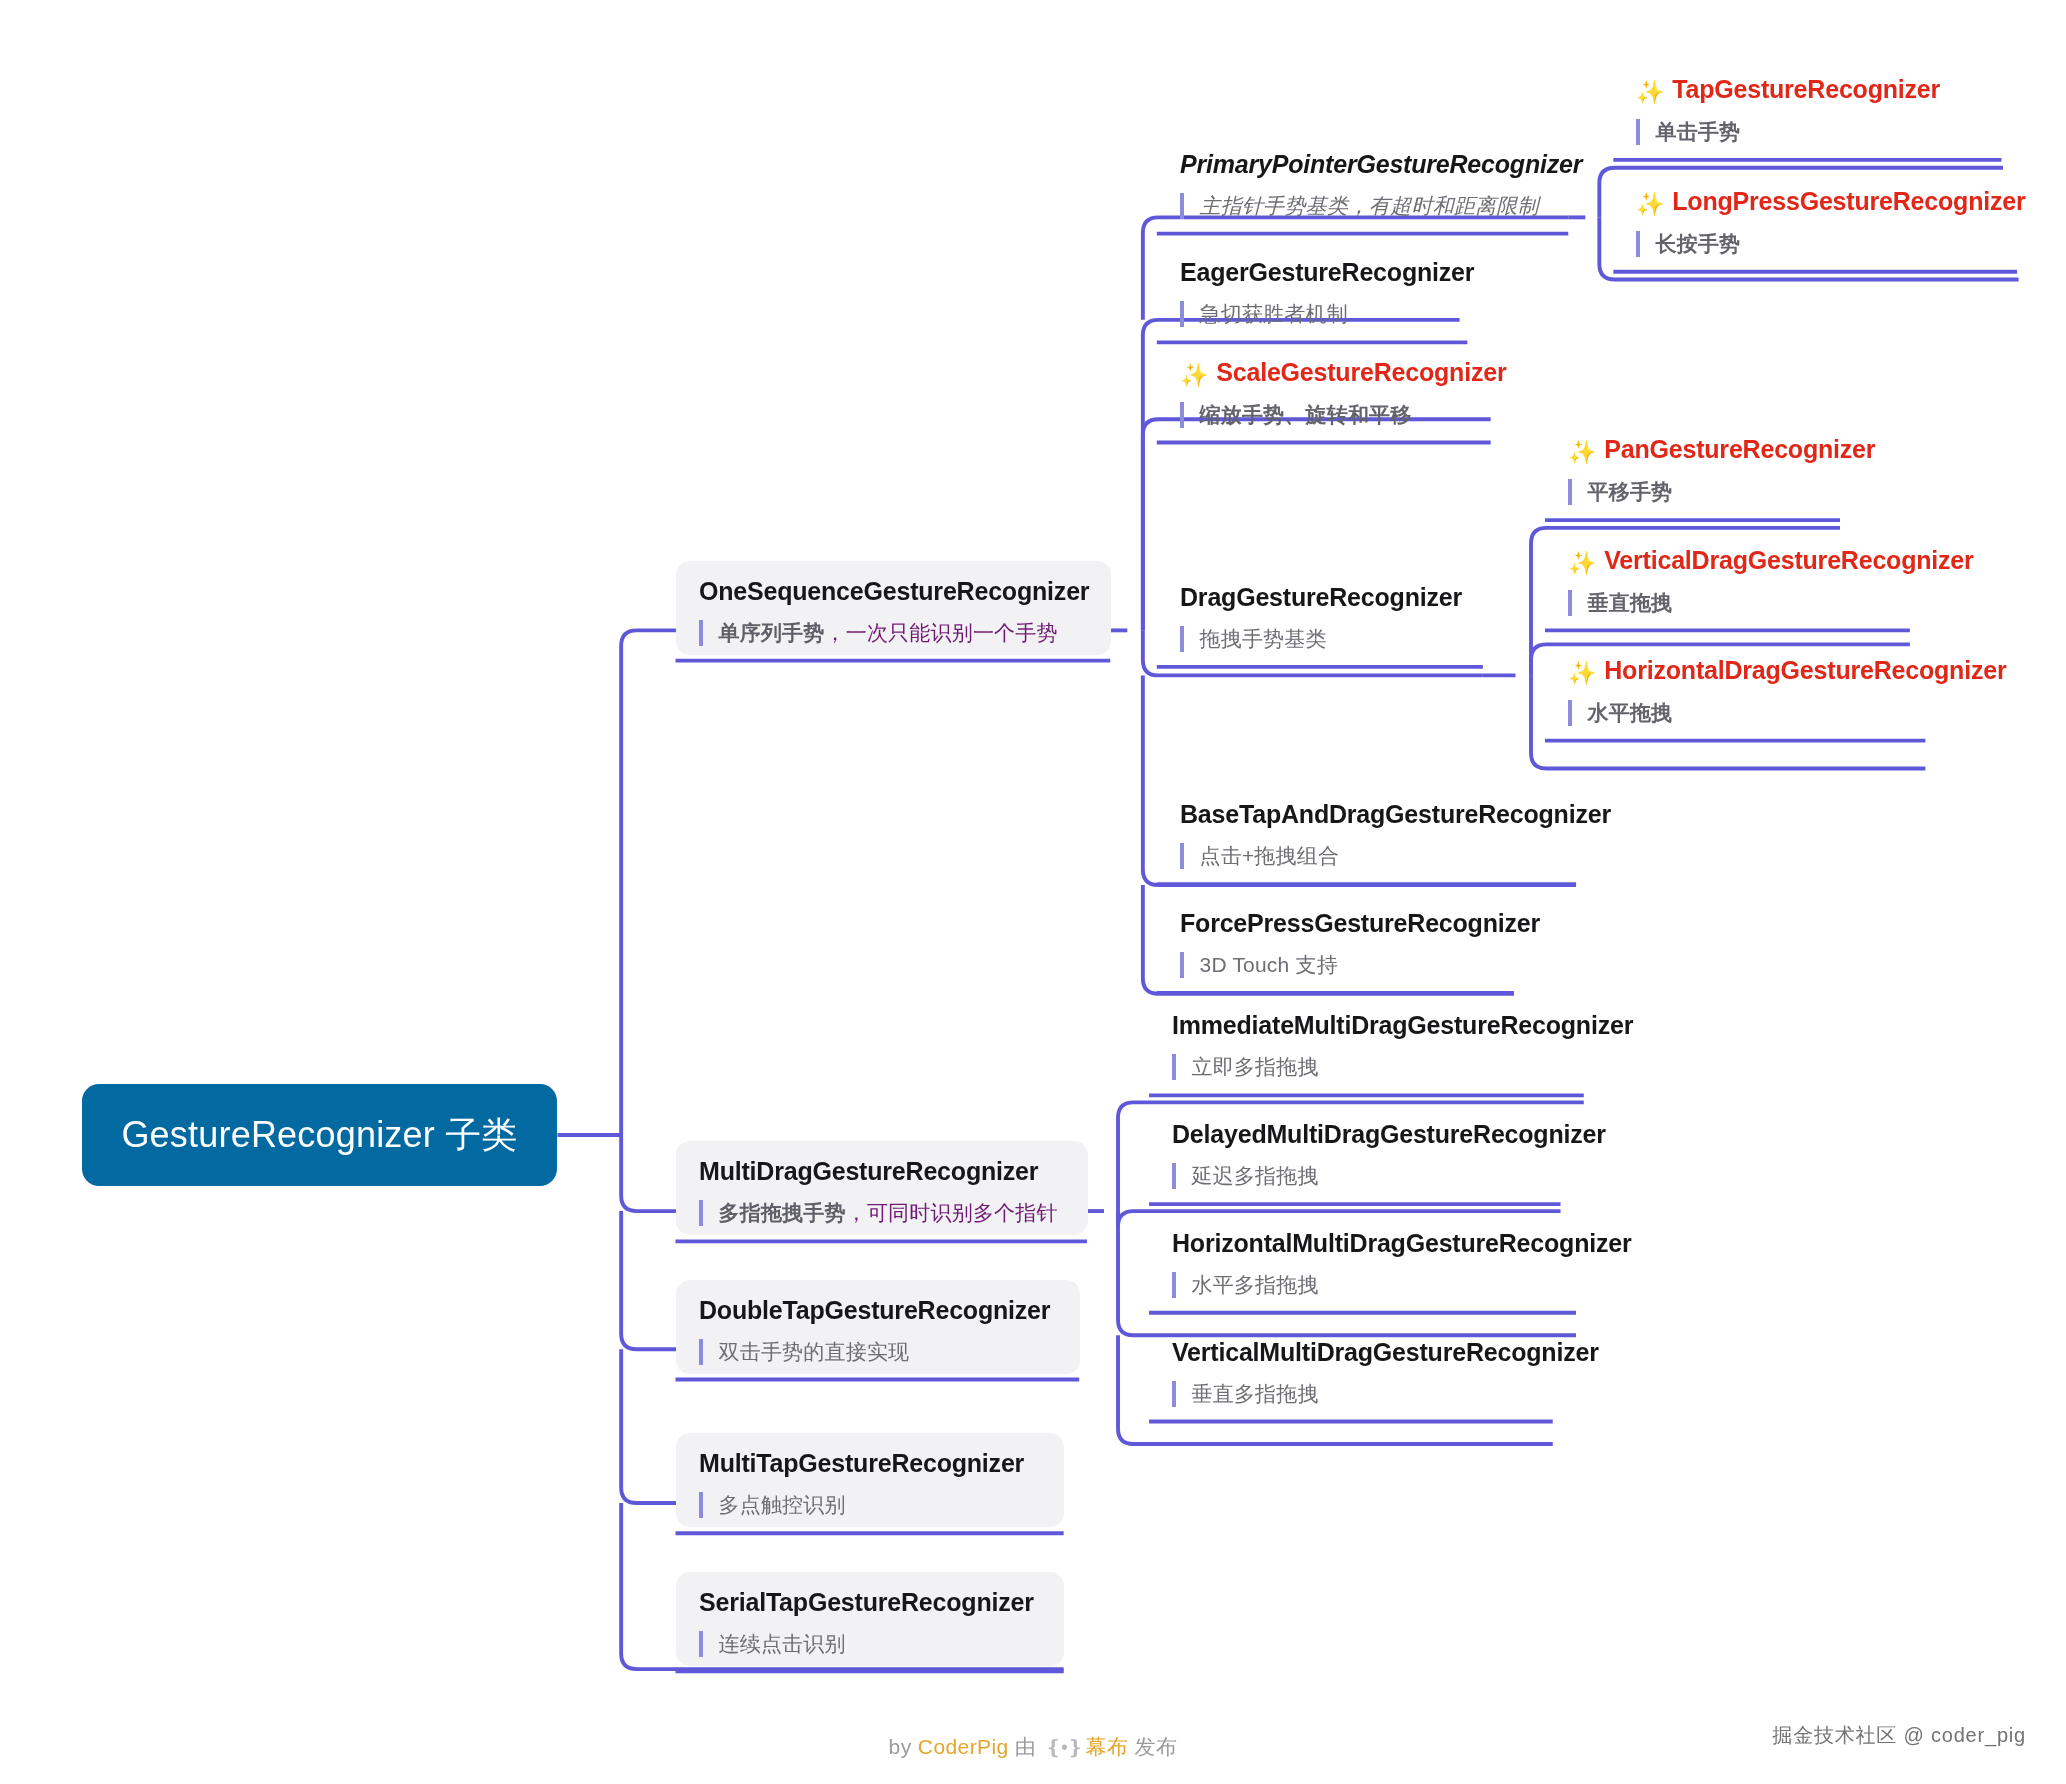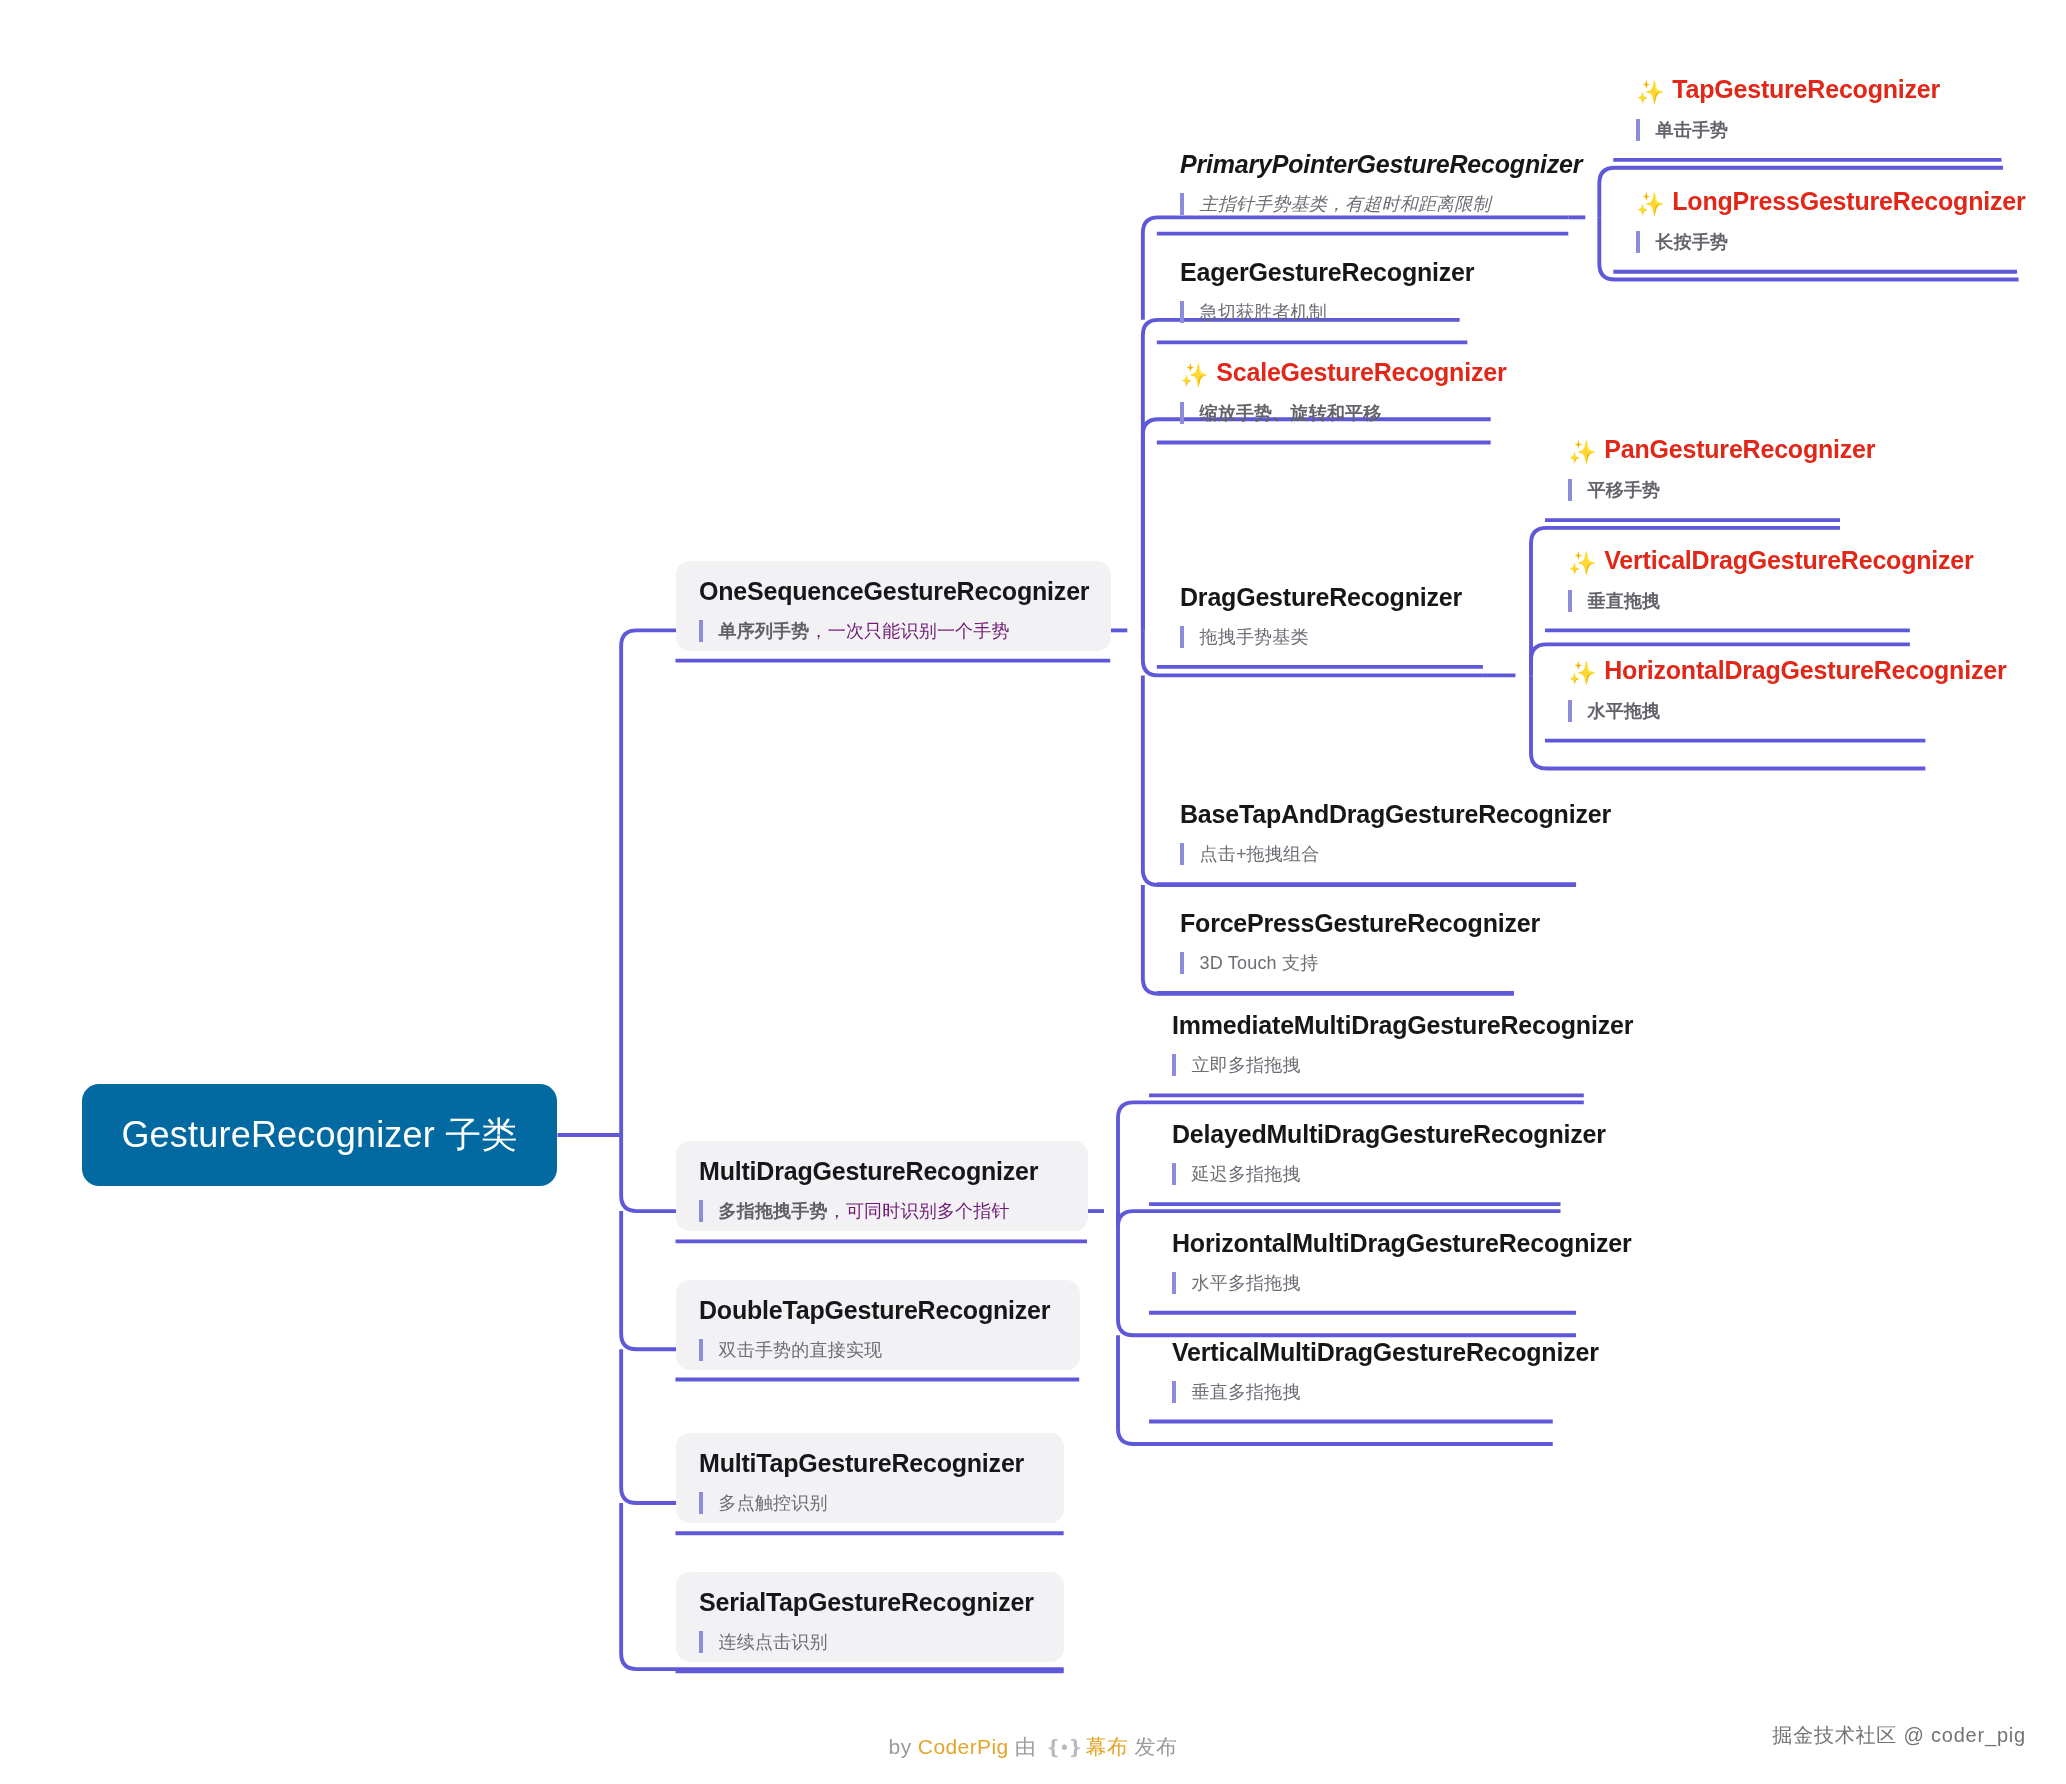--- a/index.html
+++ b/index.html
@@ -71,21 +71,21 @@
   }
   .node-title .spark {
     font-size: 23px;
     margin-right: 7.8px;
     vertical-align: -1.6px;
   }
   .node-desc {
     margin-top: 14px;
     padding-left: 15.5px;
     border-left: 4.7px solid #8d8bdb;
-    font-size: 18px;
+    font-size: 21px;
     color: #6d6d74;
     line-height: 1.25;
     letter-spacing: 0.2px;
   }
   .node.hl .node-desc,
   .node.strongdesc .node-desc {
     font-weight: bold;
     color: #63636b;
   }
   .node-desc .lead {

